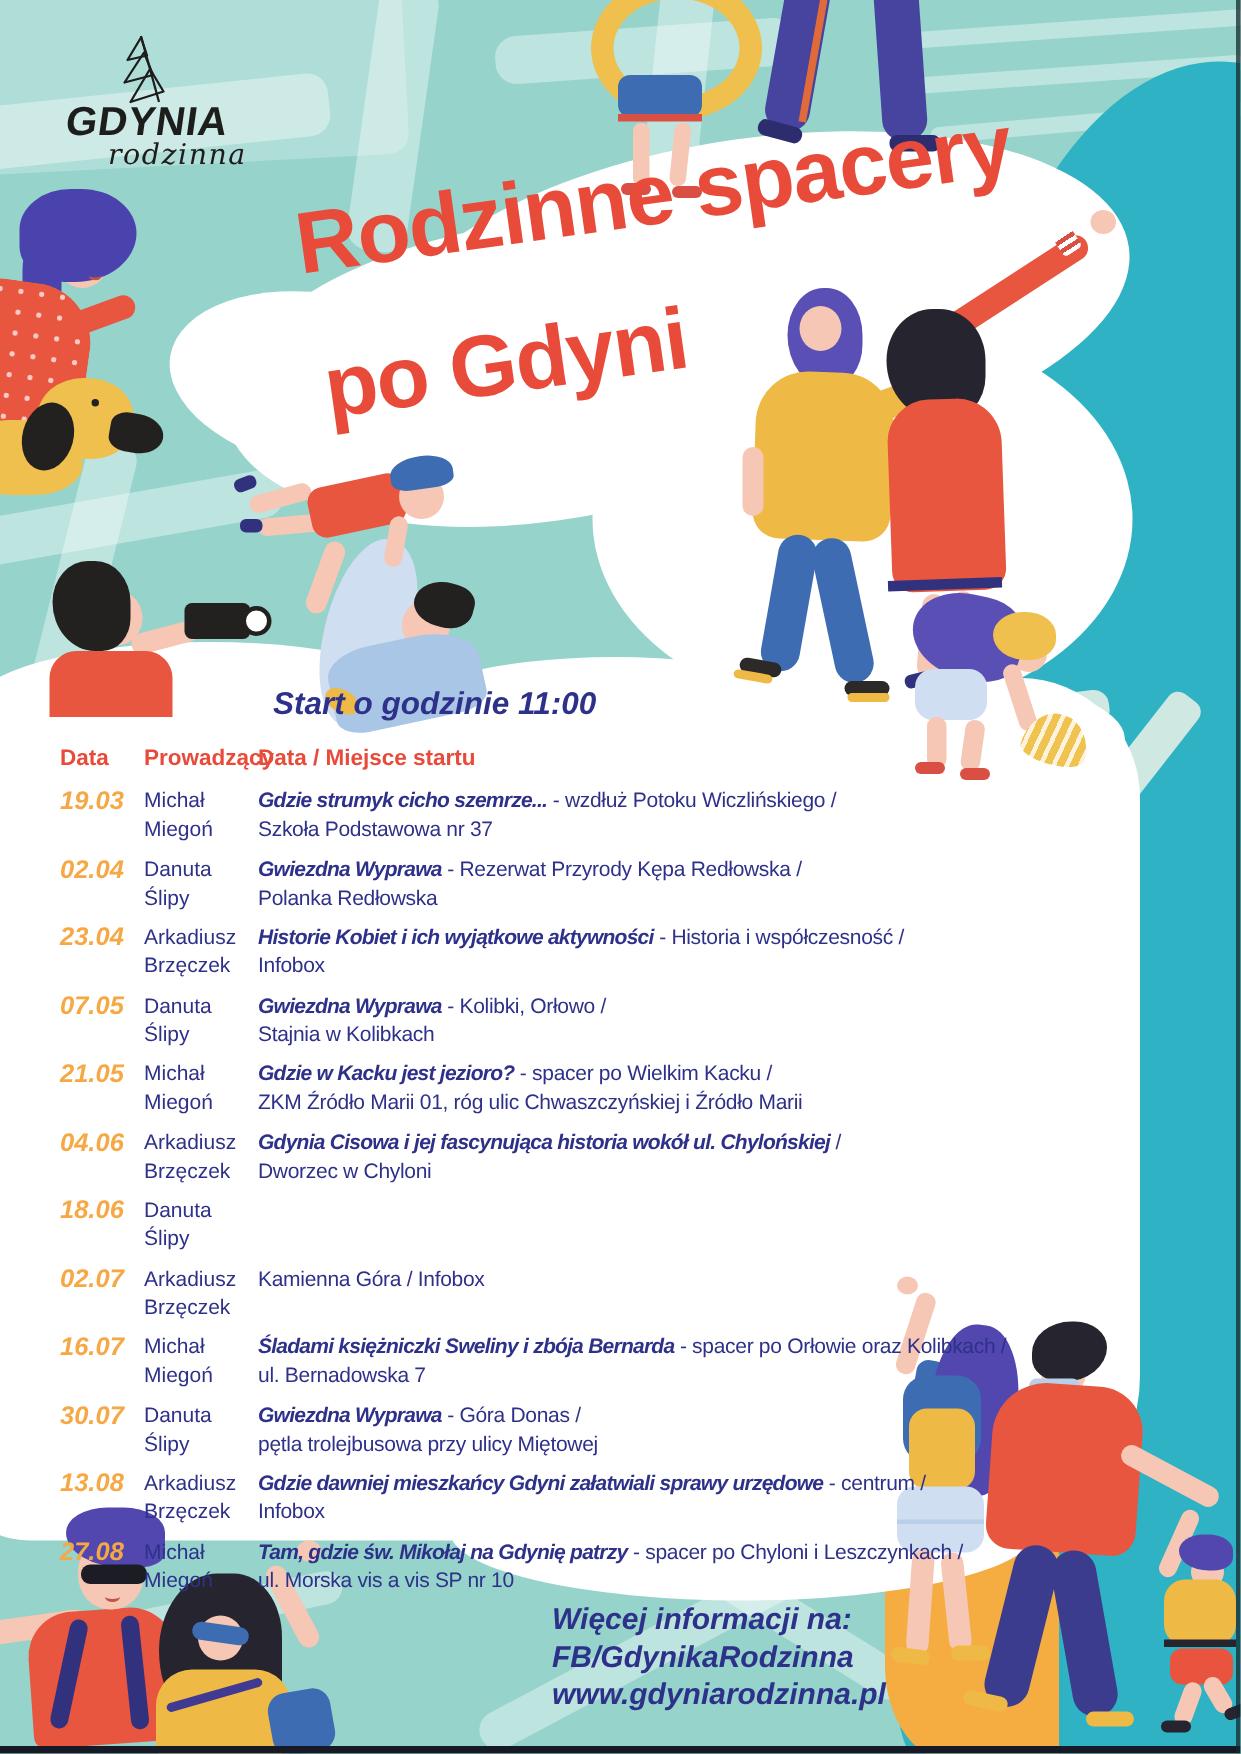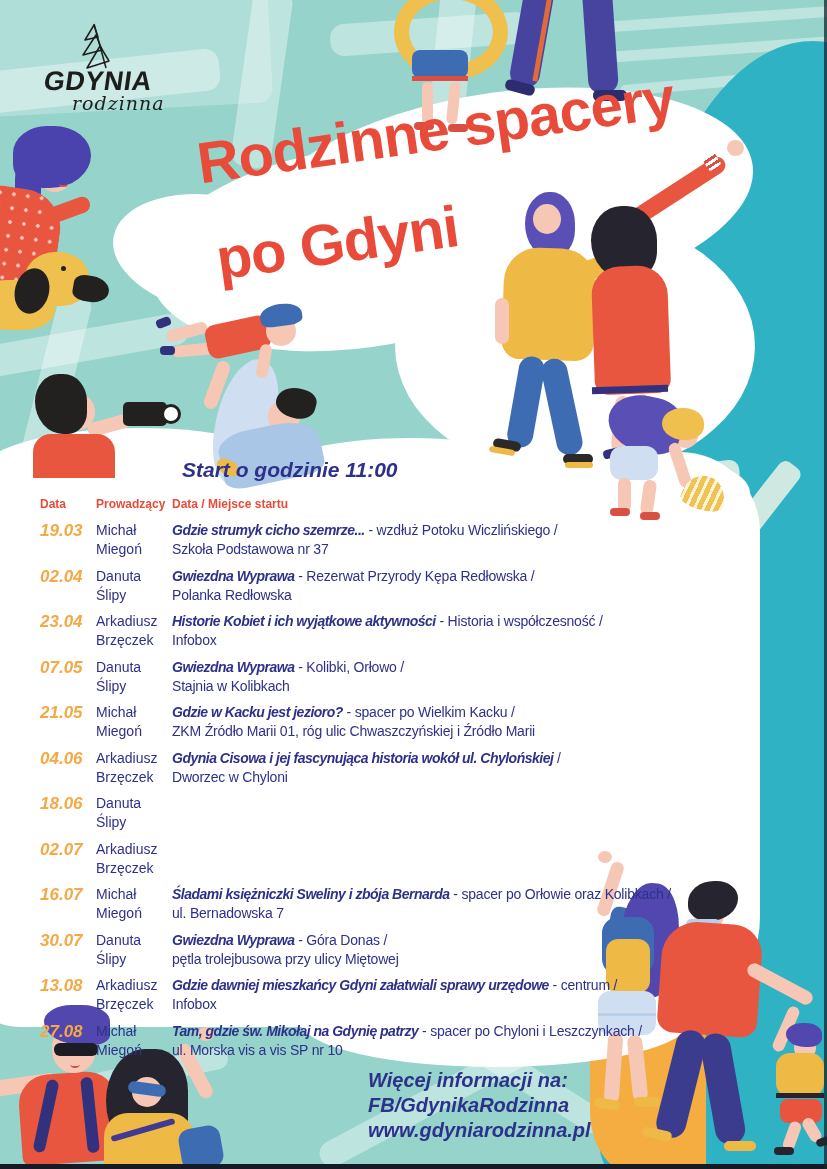--- a/index.html
+++ b/index.html
@@ -19,21 +19,21 @@
   }
   
   .logo-brand{position:absolute; left:44px; top:66px; font-size:27px; font-weight:bold;
     color:#1d1d1b; transform:skewX(-8deg); letter-spacing:.5px;}
   .logo-sub{position:absolute; left:72px; top:92px; font-family:"DejaVu Serif", serif;
     font-style:italic; font-size:19px; color:#1d1d1b; letter-spacing:1px;}
   
   .schedule{position:absolute; left:40px; top:458px; width:712px;}
   .start-note{margin-left:142px; font-size:21px; font-weight:bold; font-style:italic; color:#2e3189;}
   .hdr{display:grid; grid-template-columns:56px 76px 1fr; margin-top:15px;
-    color:#e84b3a; font-weight:bold; font-size:12px;}
+    color:#e84b3a; font-weight:bold; font-size:15px;}
   .rows{margin-top:10px;}
   .row{display:grid; grid-template-columns:56px 76px 1fr; height:45.5px; align-items:start;}
   .d{font-size:17px; font-weight:bold; font-style:italic; color:#f5a843;}
   .ld{font-size:14px; line-height:19px; color:#2e3189;}
   .tp{font-size:14px; line-height:19px; color:#2e3189; letter-spacing:-0.2px;}
   .t1{white-space:nowrap;}
   .t1 b{font-style:italic; letter-spacing:-0.5px;}
   
   .footer{position:absolute; left:368px; top:1068px; font-size:20px; line-height:25px;
     font-weight:bold; font-style:italic; color:#2e3189;}
@@ -340,20 +340,21 @@
       </div>
     </div>
 
     <div class="row">
       <div class="d">02.07</div>
       <div class="ld">
         <span style="display:block">Arkadiusz</span>
         <span style="display:block">Brzęczek</span>
       </div>
       <div class="tp">
+        <div>Kamienna Góra / Infobox</div>
       </div>
     </div>
 
     <div class="row">
       <div class="d">16.07</div>
       <div class="ld">
         <span style="display:block">Michał</span>
         <span style="display:block">Miegoń</span>
       </div>
       <div class="tp">

